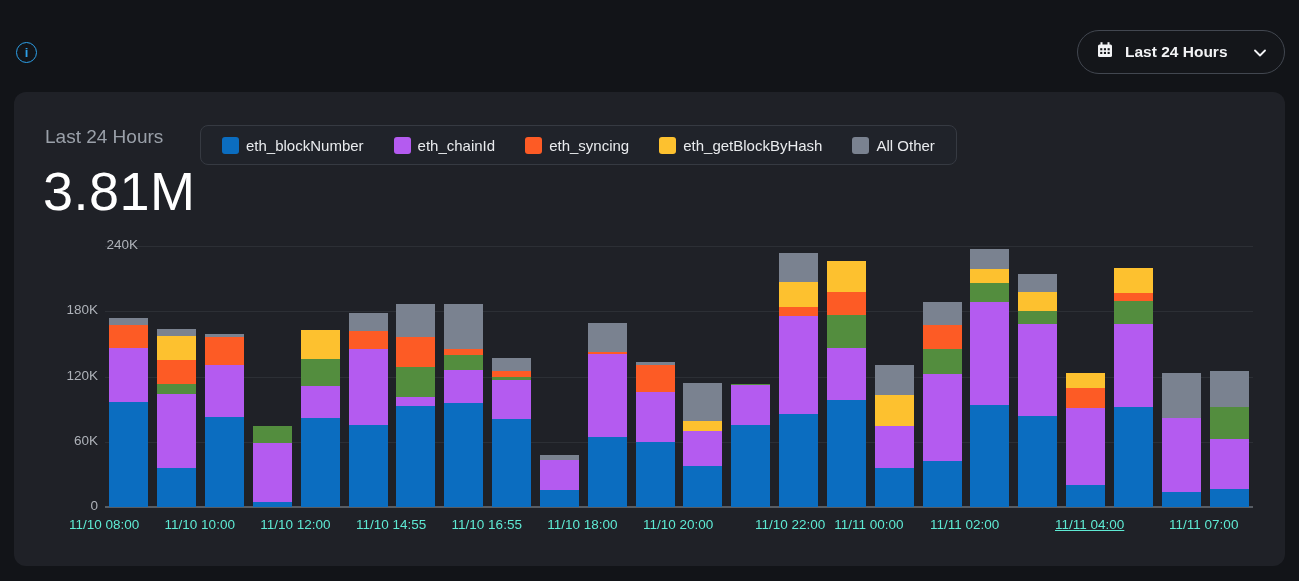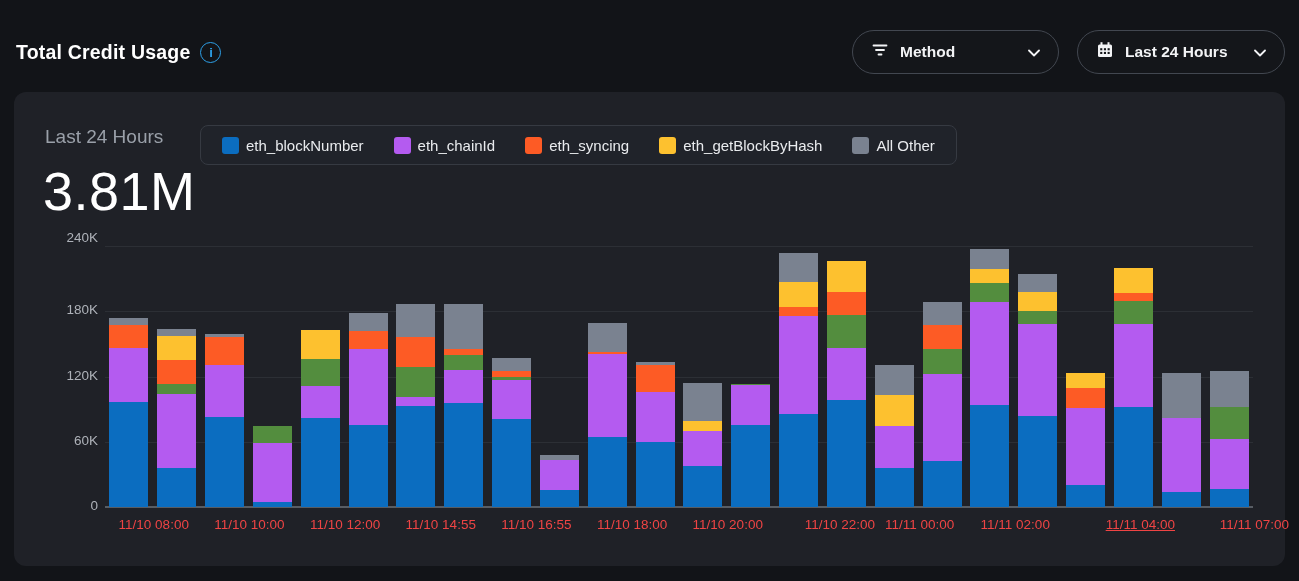--- a/index.html
+++ b/index.html
@@ -51,51 +51,32 @@
   .y-tick-label {
     position:absolute; left:0; width:84px; text-align:right;
     font-size:13.5px; color:#aeb2b9;
   }
   .bar {
     position:absolute; bottom:0; width:39px;
     display:flex; flex-direction:column-reverse; cursor:pointer;
   }
   .bar-seg { width:100%; }
   .x-tick-label {
-    position:absolute; top:425px; width:120px; text-align:right;
-    font-size:13.5px; color:#ef4444; white-space:nowrap;
+    position:absolute; top:425px; width:120px; text-align:left;
+    font-size:13.5px; color:#5eead4; white-space:nowrap;
   }
 </style>
 </head>
 <body>
 
 <div class="header-row">
-  <div class="page-title">Total Credit Usage</div>
   <div class="info-icon">i</div>
 </div>
 
 <div class="pills">
-  <div class="pill pill-method">
-    <span class="icon-svg">
-      <svg width="18" height="18" viewBox="0 0 18 18">
-        <g stroke="#f2f3f5" stroke-width="1.8" stroke-linecap="round">
-          <line x1="2.5" y1="4.5" x2="15.5" y2="4.5"></line>
-          <line x1="5" y1="9" x2="13" y2="9"></line>
-          <line x1="7.5" y1="13.5" x2="10.5" y2="13.5"></line>
-        </g>
-      </svg>
-    </span>
-    <span class="pill-label">Method</span>
-    <span class="spacer"></span>
-    <span class="icon-svg">
-      <svg width="12" height="8" viewBox="0 0 12 8">
-        <polyline points="1,1.5 6,6.5 11,1.5" fill="none" stroke="#f2f3f5" stroke-width="1.8" stroke-linecap="round" stroke-linejoin="round"></polyline>
-      </svg>
-    </span>
-  </div>
 
   <div class="pill pill-range">
     <span class="icon-svg">
       <svg width="18" height="18" viewBox="0 0 18 18">
         <rect x="2" y="3.5" width="14" height="12.5" rx="1.5" fill="#f2f3f5"></rect>
         <line x1="5.5" y1="1.2" x2="5.5" y2="4.5" stroke="#f2f3f5" stroke-width="2"></line>
         <line x1="12.5" y1="1.2" x2="12.5" y2="4.5" stroke="#f2f3f5" stroke-width="2"></line>
         <g fill="#14161a">
           <rect x="4.2" y="7.2" width="2.1" height="2.1"></rect>
             <rect x="7.9" y="7.2" width="2.1" height="2.1"></rect>
@@ -300,21 +281,21 @@
         <div class="bar-seg" style="height: 50px; background: rgb(180, 91, 240);"></div>
         <div class="bar-seg" style="height: 31.5px; background: rgb(83, 141, 62);"></div>
         <div class="bar-seg" style="height: 35.9px; background: rgb(122, 130, 144);"></div>
       </div>
     </div>
   <div class="x-axis"></div>
 <div class="y-tick-label" style="top: 406px;">0</div>
     <div class="y-tick-label" style="top: 340.75px;">60K</div>
     <div class="y-tick-label" style="top: 275.5px;">120K</div>
     <div class="y-tick-label" style="top: 210.25px;">180K</div>
-    <div class="y-tick-label" style="top: 138px;">240K</div>
+    <div class="y-tick-label" style="top: 145px; margin-left: 40px;">240K</div>
     <div class="x-tick-label" style="left: 54.9167px;">11/10 08:00</div>
     <div class="x-tick-label" style="left: 150.583px;">11/10 10:00</div>
     <div class="x-tick-label" style="left: 246.25px;">11/10 12:00</div>
     <div class="x-tick-label" style="left: 341.917px;">11/10 14:55</div>
     <div class="x-tick-label" style="left: 437.583px;">11/10 16:55</div>
     <div class="x-tick-label" style="left: 533.25px;">11/10 18:00</div>
     <div class="x-tick-label" style="left: 628.917px;">11/10 20:00</div>
     <div class="x-tick-label" style="left: 741px;">11/10 22:00</div>
     <div class="x-tick-label" style="left: 820.25px;">11/11 00:00</div>
     <div class="x-tick-label" style="left: 915.917px;">11/11 02:00</div>

